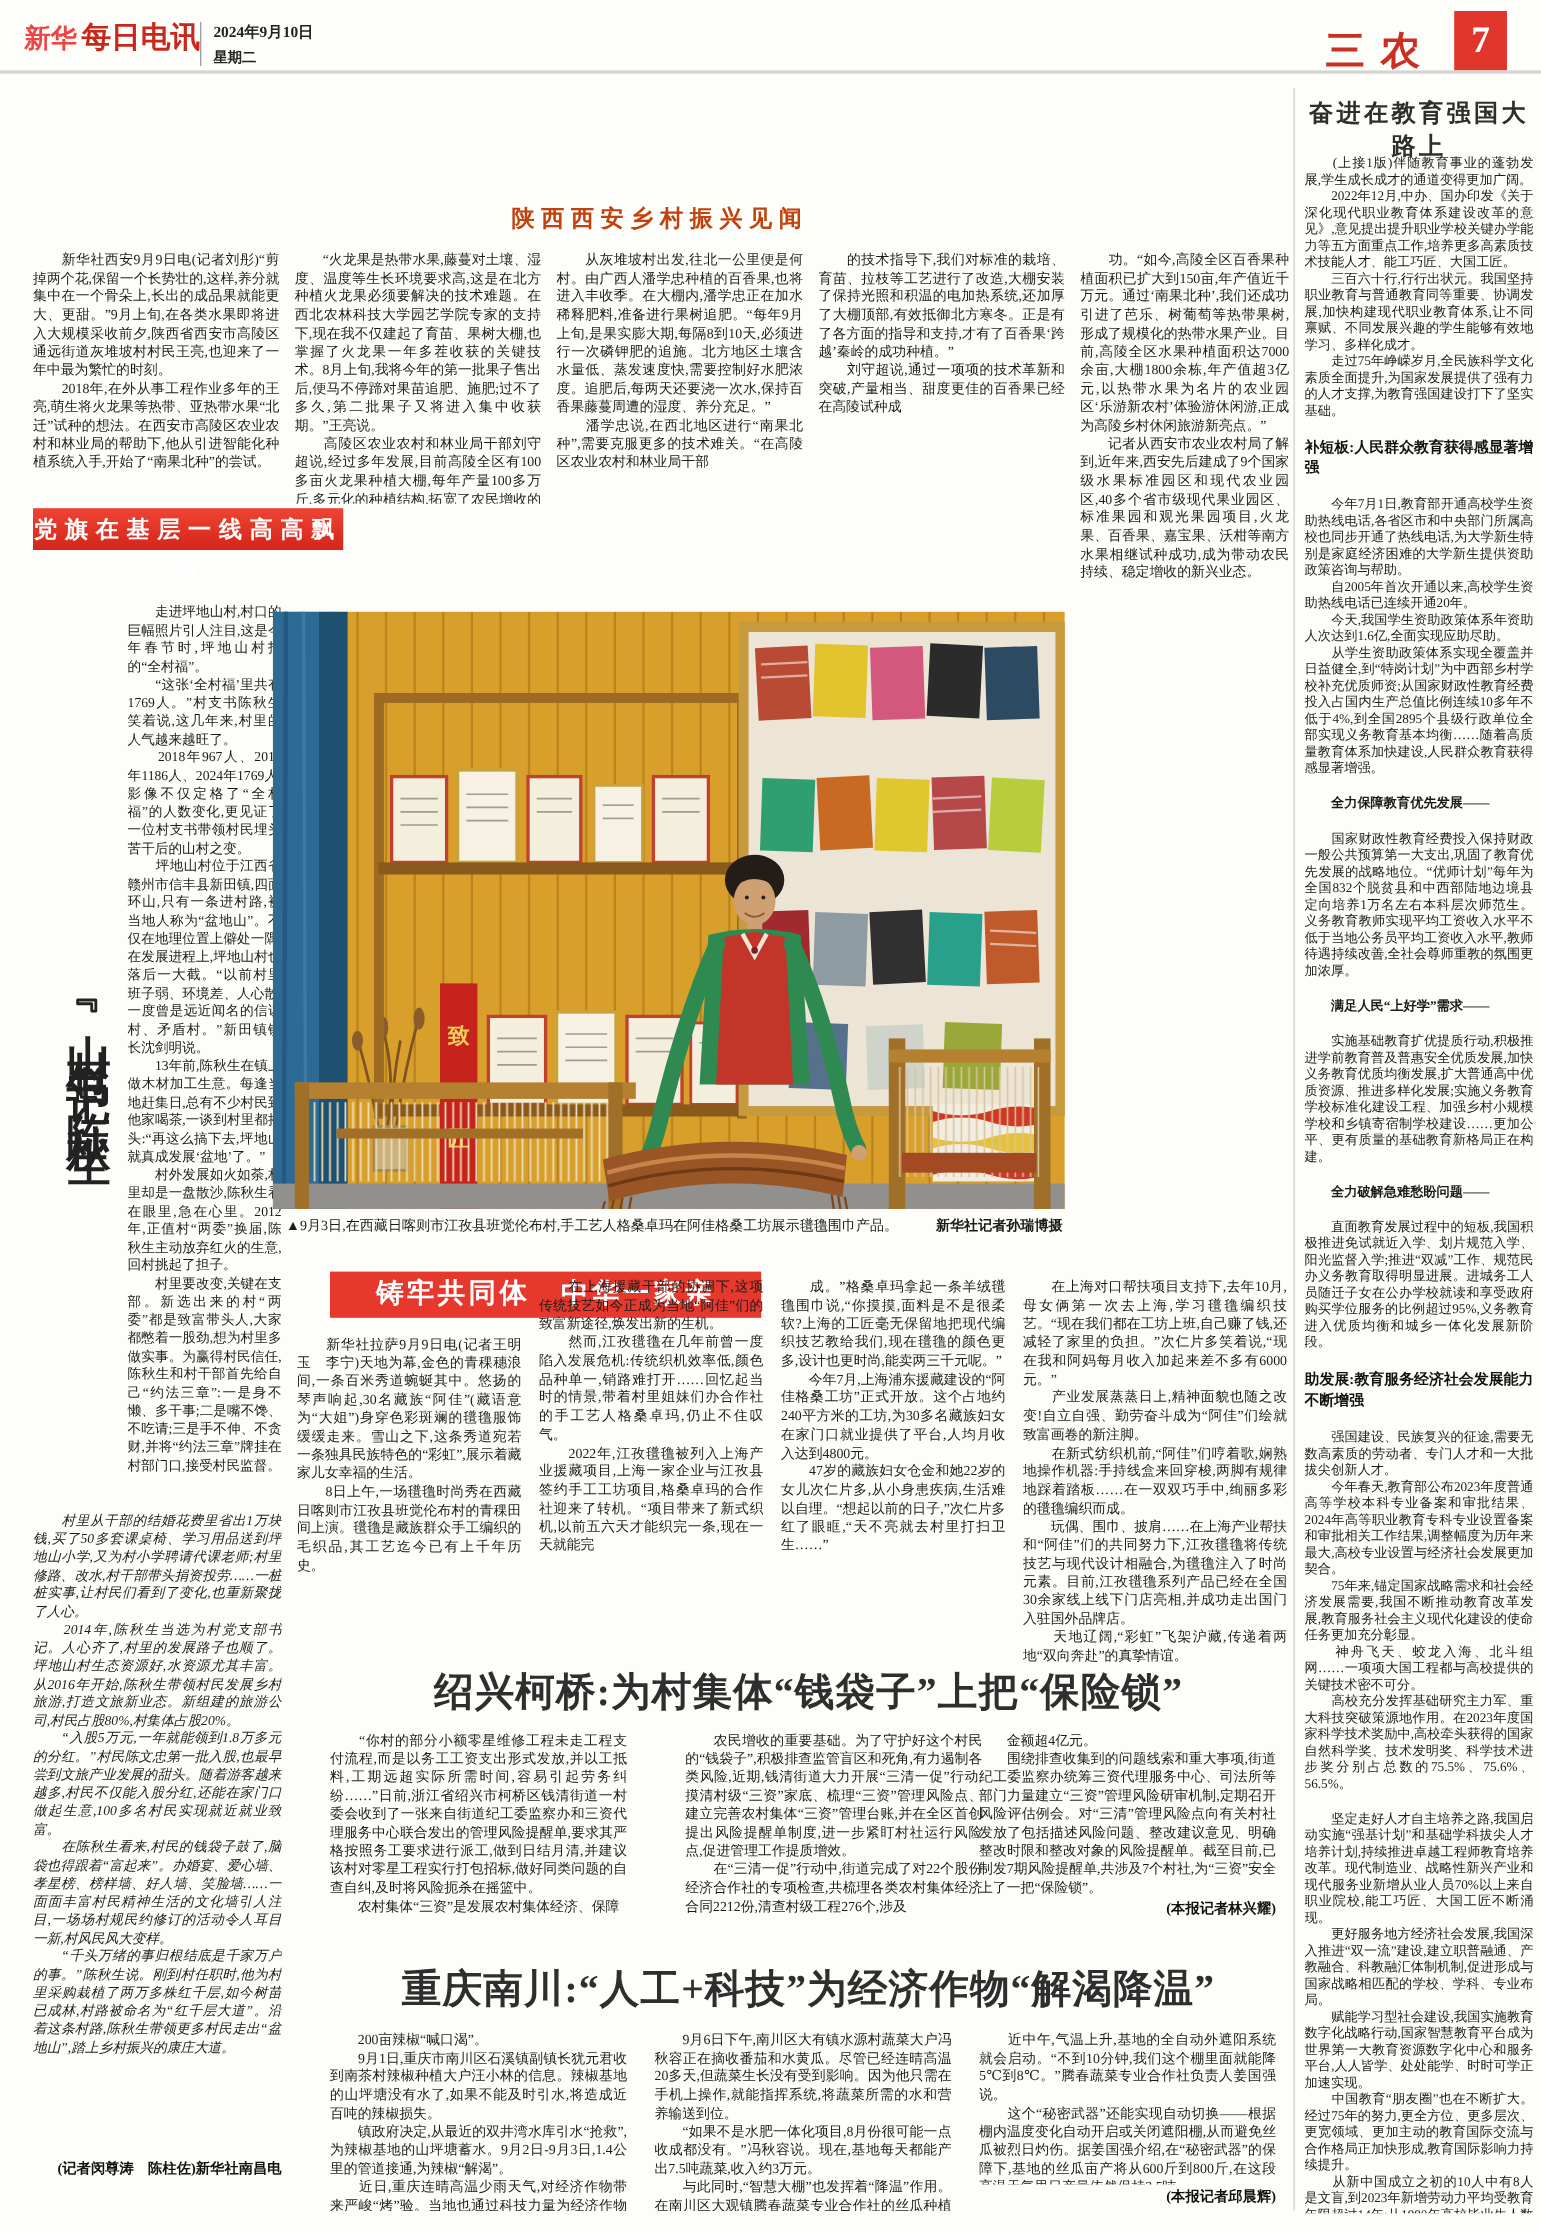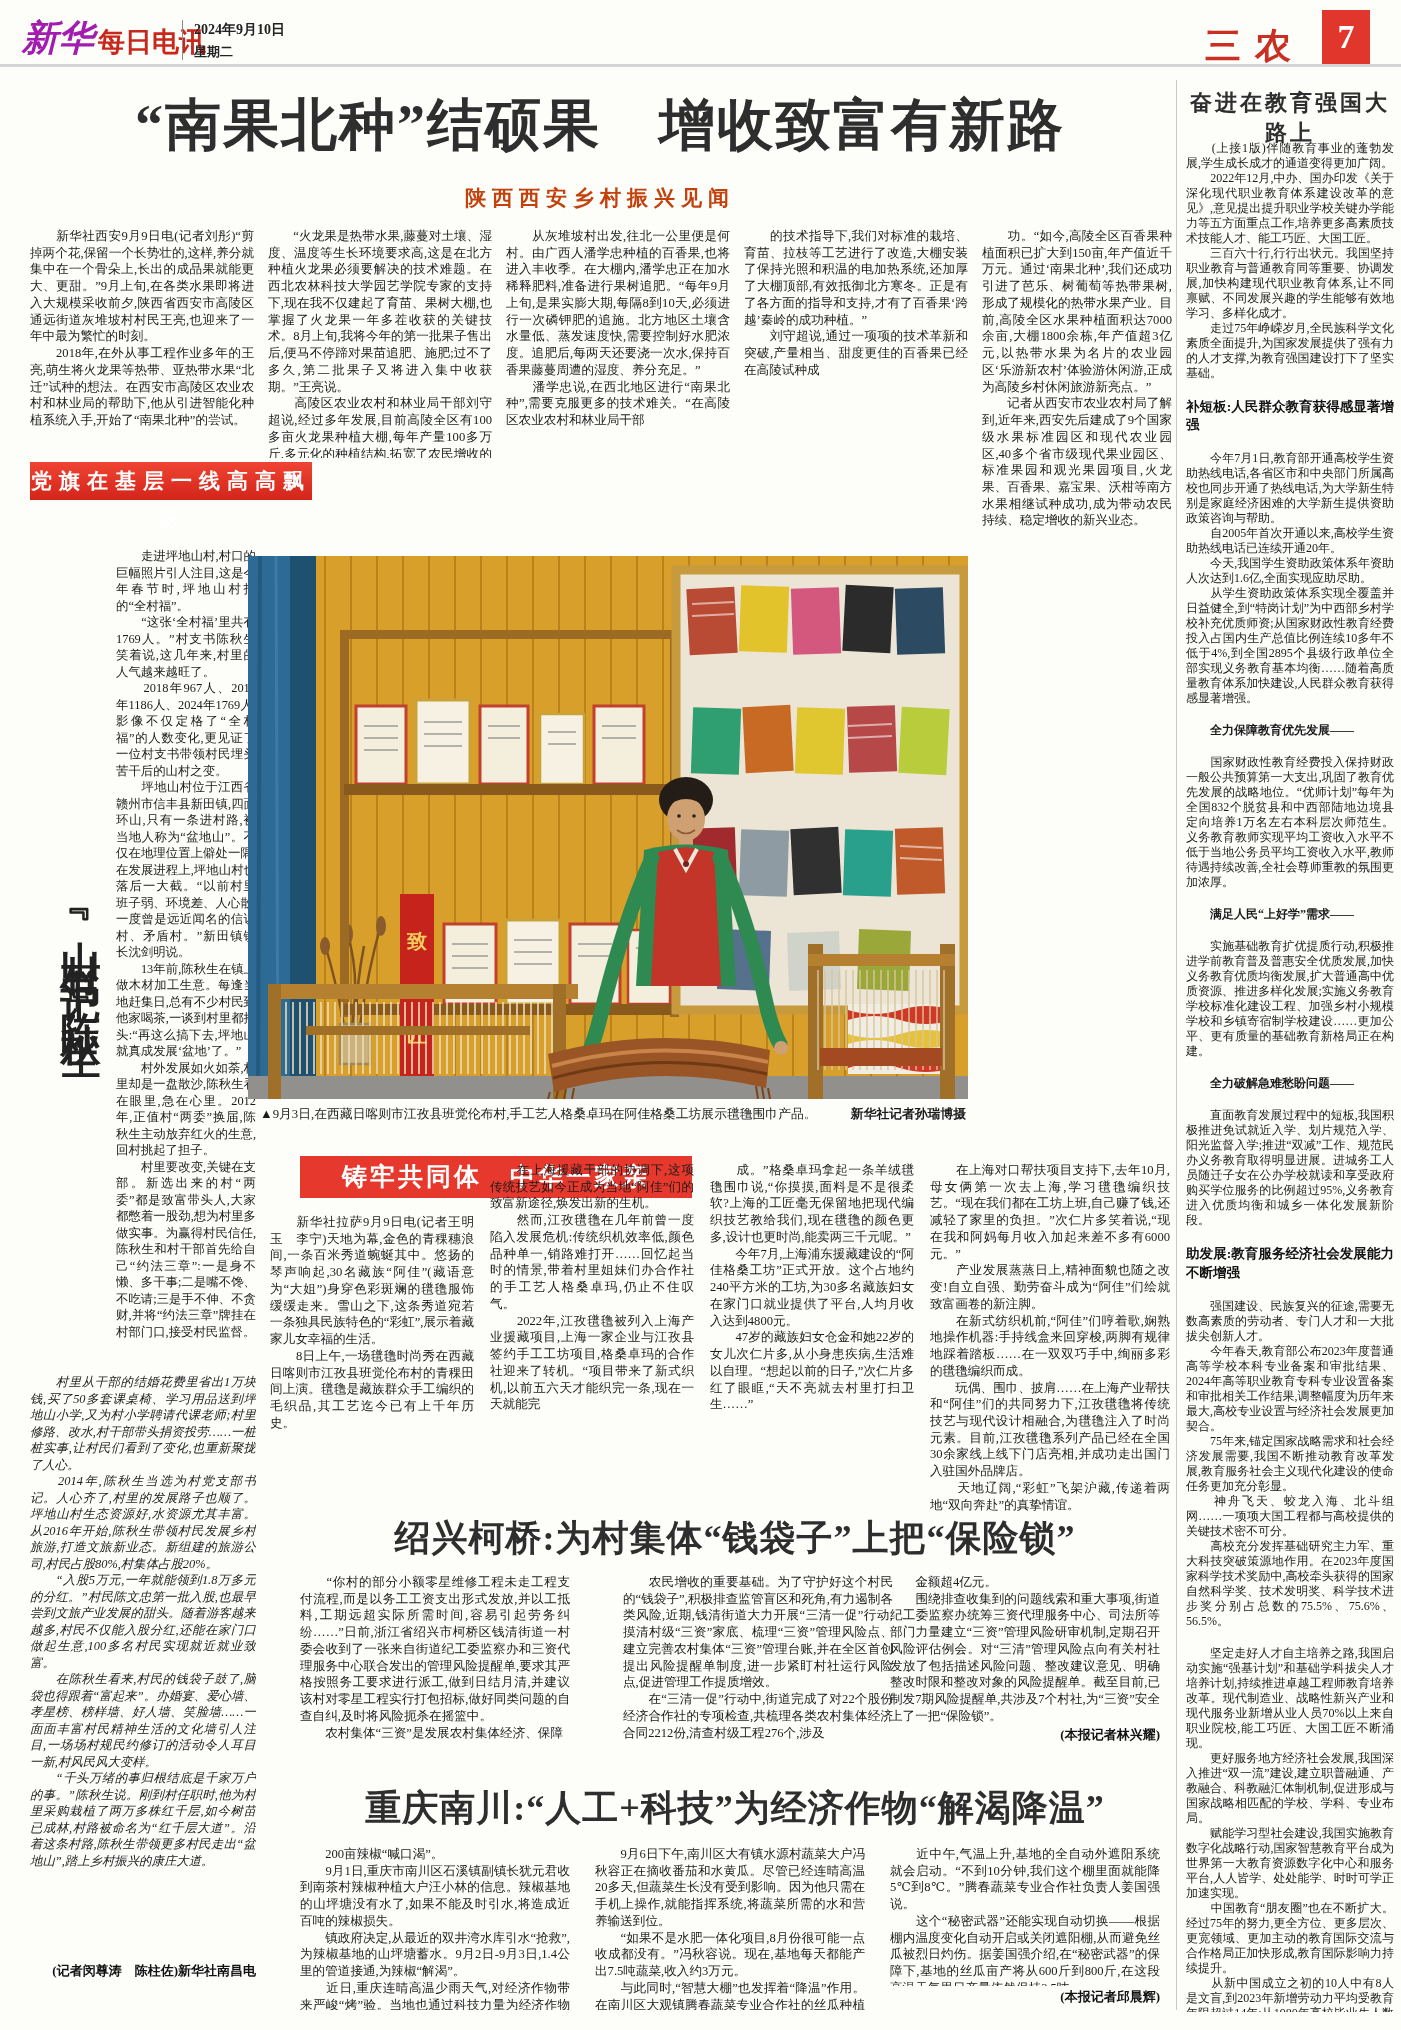--- a/index.html
+++ b/index.html
@@ -15,36 +15,35 @@
   .dashhead{font-weight:bold;margin:2px 0;}
   #edu-flow p{margin:0 0 2px 0;}
   .hairline-v{position:absolute;width:1px;background:#c9c9c9;}
 </style>
 </head>
 <body>
 
 <div id="sheet">
 
   <div class="abs" style="left:22px;top:20px;display:flex;align-items:flex-end;">
-    <span style="font-style:italic;font-weight:900;font-size:36px;color:#a21caf;line-height:1;">新华</span>
+    <span style="font-weight:900;font-size:24px;color:#ef4444;line-height:1;">新华</span>
     <span style="font-weight:900;font-size:27px;color:#c8281c;line-height:1.05;margin-left:4px;">每日电讯</span>
   </div>
   <div class="abs" style="left:182px;top:20px;width:1px;height:40px;background:#8a8a8a;"></div>
   <div class="abs" style="left:194px;top:21px;">
     <div style="font-size:14px;font-weight:bold;color:#222;">2024年9月10日</div>
     <div style="font-size:13px;font-weight:bold;color:#222;margin-top:4px;">星期二</div>
   </div>
   <div class="abs" style="left:1205px;top:22px;font-size:36px;font-weight:900;color:#c92f23;letter-spacing:14px;">三农</div>
   <div class="abs" style="left:1322px;top:10px;width:48px;height:54px;background:#e0362c;color:#fff;display:flex;align-items:center;justify-content:center;">
     <span style="font-size:34px;font-weight:900;">7</span>
   </div>
   <div class="abs" style="left:0;top:64px;width:1401px;height:3px;background:#d4d4d4;"></div>
   <div class="hairline-v" style="left:1176px;top:80px;height:1930px;"></div>
 
-  <div class="headline" style="left:30px;top:88px;width:1140px;font-size:56px;letter-spacing:2px;">“南果北种”结硕果　增收致富有新路</div>
   <div class="headline" style="left:30px;top:184px;width:1140px;font-size:21px;font-weight:bold;letter-spacing:6px;color:#c2410c;">陕西西安乡村振兴见闻</div>
   <div class="jcol" style="left:30px;top:228px;width:224px;height:230px;">　　新华社西安9月9日电(记者刘彤)“剪掉两个花,保留一个长势壮的,这样,养分就集中在一个骨朵上,长出的成品果就能更大、更甜。”9月上旬,在各类水果即将进入大规模采收前夕,陕西省西安市高陵区通远街道灰堆坡村村民王亮,也迎来了一年中最为繁忙的时刻。
 　　2018年,在外从事工程作业多年的王亮,萌生将火龙果等热带、亚热带水果“北迁”试种的想法。在西安市高陵区农业农村和林业局的帮助下,他从引进智能化种植系统入手,开始了“南果北种”的尝试。</div>
   <div class="jcol" style="left:268px;top:228px;width:224px;height:230px;">　　“火龙果是热带水果,藤蔓对土壤、湿度、温度等生长环境要求高,这是在北方种植火龙果必须要解决的技术难题。在西北农林科技大学园艺学院专家的支持下,现在我不仅建起了育苗、果树大棚,也掌握了火龙果一年多茬收获的关键技术。8月上旬,我将今年的第一批果子售出后,便马不停蹄对果苗追肥、施肥;过不了多久,第二批果子又将进入集中收获期。”王亮说。
 　　高陵区农业农村和林业局干部刘守超说,经过多年发展,目前高陵全区有100多亩火龙果种植大棚,每年产量100多万斤,多元化的种植结构,拓宽了农民增收的新路径。</div>
   <div class="jcol" style="left:506px;top:228px;width:224px;height:230px;">　　从灰堆坡村出发,往北一公里便是何村。由广西人潘学忠种植的百香果,也将进入丰收季。在大棚内,潘学忠正在加水稀释肥料,准备进行果树追肥。“每年9月上旬,是果实膨大期,每隔8到10天,必须进行一次磷钾肥的追施。北方地区土壤含水量低、蒸发速度快,需要控制好水肥浓度。追肥后,每两天还要浇一次水,保持百香果藤蔓周遭的湿度、养分充足。”
 　　潘学忠说,在西北地区进行“南果北种”,需要克服更多的技术难关。“在高陵区农业农村和林业局干部</div>
   <div class="jcol" style="left:744px;top:228px;width:224px;height:230px;">　　的技术指导下,我们对标准的栽培、育苗、拉枝等工艺进行了改造,大棚安装了保持光照和积温的电加热系统,还加厚了大棚顶部,有效抵御北方寒冬。正是有了各方面的指导和支持,才有了百香果‘跨越’秦岭的成功种植。”
 　　刘守超说,通过一项项的技术革新和突破,产量相当、甜度更佳的百香果已经在高陵试种成</div>
   <div class="jcol" style="left:982px;top:228px;width:190px;height:604px;">　　功。“如今,高陵全区百香果种植面积已扩大到150亩,年产值近千万元。通过‘南果北种’,我们还成功引进了芭乐、树葡萄等热带果树,形成了规模化的热带水果产业。目前,高陵全区水果种植面积达7000余亩,大棚1800余栋,年产值超3亿元,以热带水果为名片的农业园区‘乐游新农村’体验游休闲游,正成为高陵乡村休闲旅游新亮点。”

